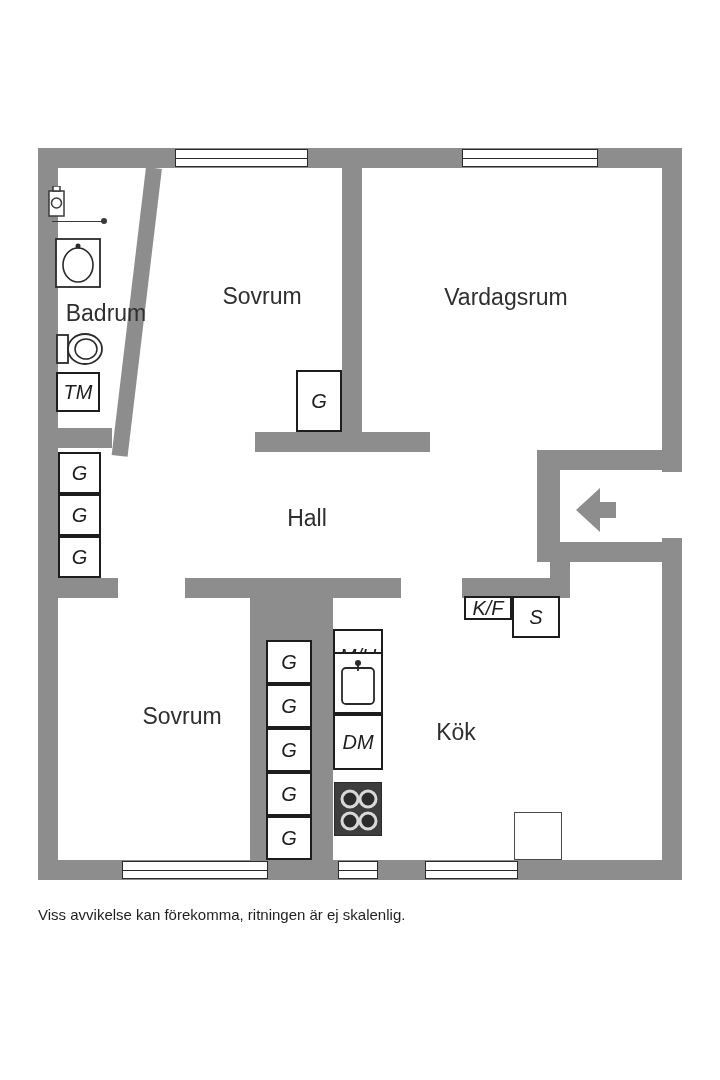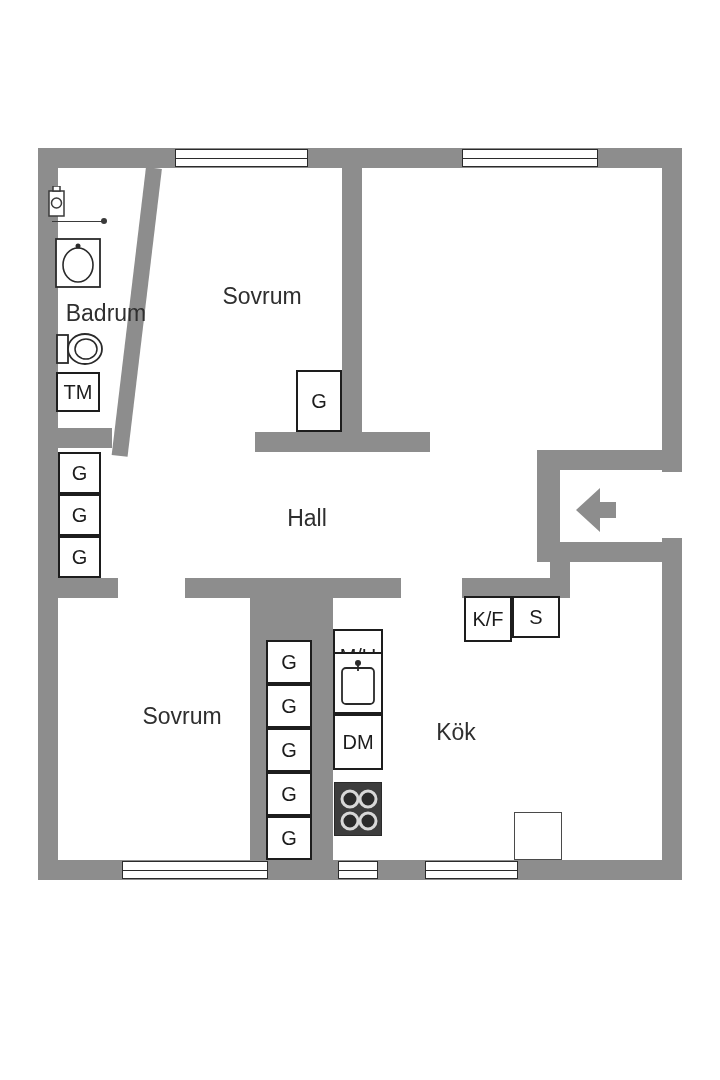--- a/index.html
+++ b/index.html
@@ -13,21 +13,21 @@
     position:relative;width:720px;height:1080px;background:var(--bg);
     font-family:"Liberation Sans",sans-serif;overflow:hidden;
   }
   .wall{position:absolute;background:var(--wall);}
   .diag{transform-origin:top left;transform:rotate(6.8deg);}
   .window{position:absolute;background:#fff;border:1px solid var(--line);box-sizing:border-box;}
   .window::after{content:"";position:absolute;left:0;right:0;top:50%;border-top:1px solid var(--line);}
   .cbox{
     position:absolute;background:#fff;border:2px solid #1d1d1d;box-sizing:border-box;
     display:flex;align-items:center;justify-content:center;
-    font-size:20px;color:#1c1c1c;line-height:1;
+    font-size:20px;color:#1c1c1c;line-height:1;font-style:italic;
   }
   .lite{border:1px solid #4a4a4a;}
   .stove{position:absolute;background:var(--stove);border:1px solid #2a2a2a;box-sizing:border-box;}
   .room-label{
     position:absolute;transform:translate(-50%,-50%);
     font-size:23px;color:#2f2f2f;white-space:nowrap;
   }
   .fixture{position:absolute;}
   .rail{position:absolute;border-top:1.5px solid #3a3a3a;}
   .rail-dot{position:absolute;width:6px;height:6px;border-radius:50%;background:#3a3a3a;}
@@ -121,25 +121,27 @@
 
   <div class="stove" style="left:334px;top:782px;width:48px;height:54px;">
     <svg width="48" height="54" viewBox="0 0 48 54">
       <circle cx="15" cy="16" r="8" fill="#2b2b2b" stroke="#d8d8d8" stroke-width="3"></circle>
       <circle cx="33" cy="16" r="8" fill="#2b2b2b" stroke="#d8d8d8" stroke-width="3"></circle>
       <circle cx="15" cy="38" r="8" fill="#2b2b2b" stroke="#d8d8d8" stroke-width="3"></circle>
       <circle cx="33" cy="38" r="8" fill="#2b2b2b" stroke="#d8d8d8" stroke-width="3"></circle>
     </svg>
   </div>
 
-  <div class="cbox" style="left:464px;top:596px;width:48px;height:46px;">K/F</div>
+  <div class="cbox" style="left:464px;top:596px;width:48px;height:24px;">K/F</div>
   <div class="cbox" style="left:512px;top:596px;width:48px;height:42px;">S</div>
 
   <div class="cbox lite" style="left:514px;top:812px;width:48px;height:48px;"></div>
 
   <div class="room-label" style="left:106px;top:313px;">Badrum</div>
   <div class="room-label" style="left:262px;top:296px;">Sovrum</div>
+  <div class="room-label" style="left:506px;top:297px;">Vardagsrum</div>
   <div class="room-label" style="left:307px;top:518px;">Hall</div>
   <div class="room-label" style="left:182px;top:716px;">Sovrum</div>
   <div class="room-label" style="left:456px;top:732px;">Kök</div>
 
+  <div class="footer">Viss avvikelse kan förekomma, ritningen är ej skalenlig.</div>
 
 </div>
 
 </body></html>

